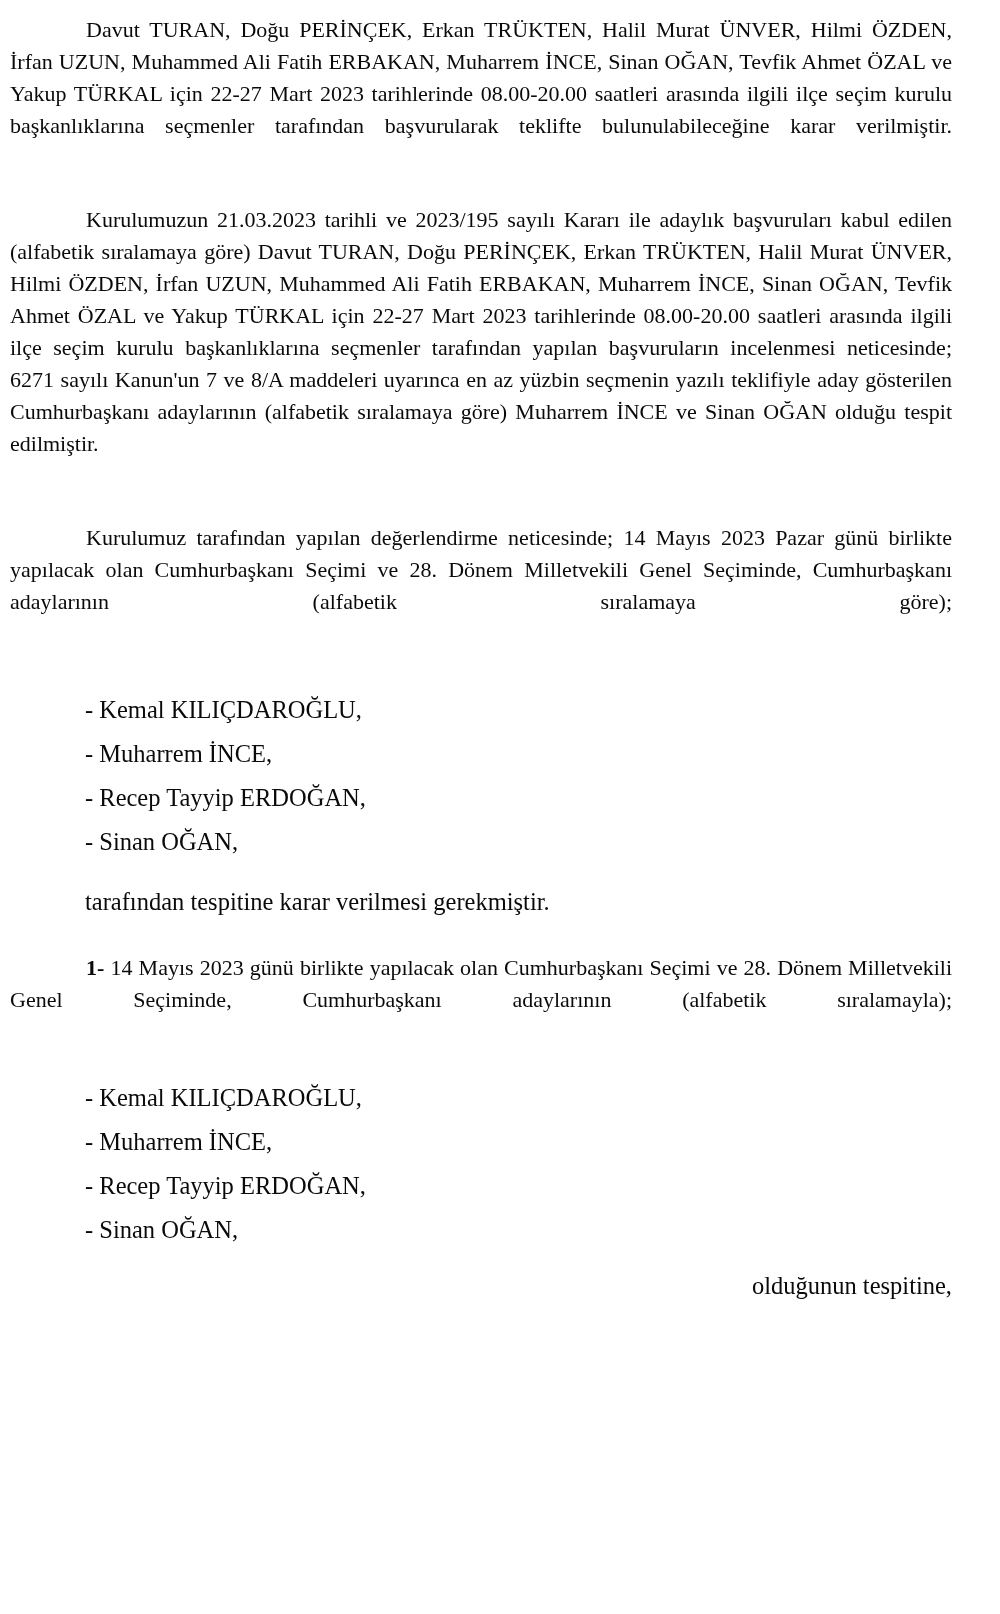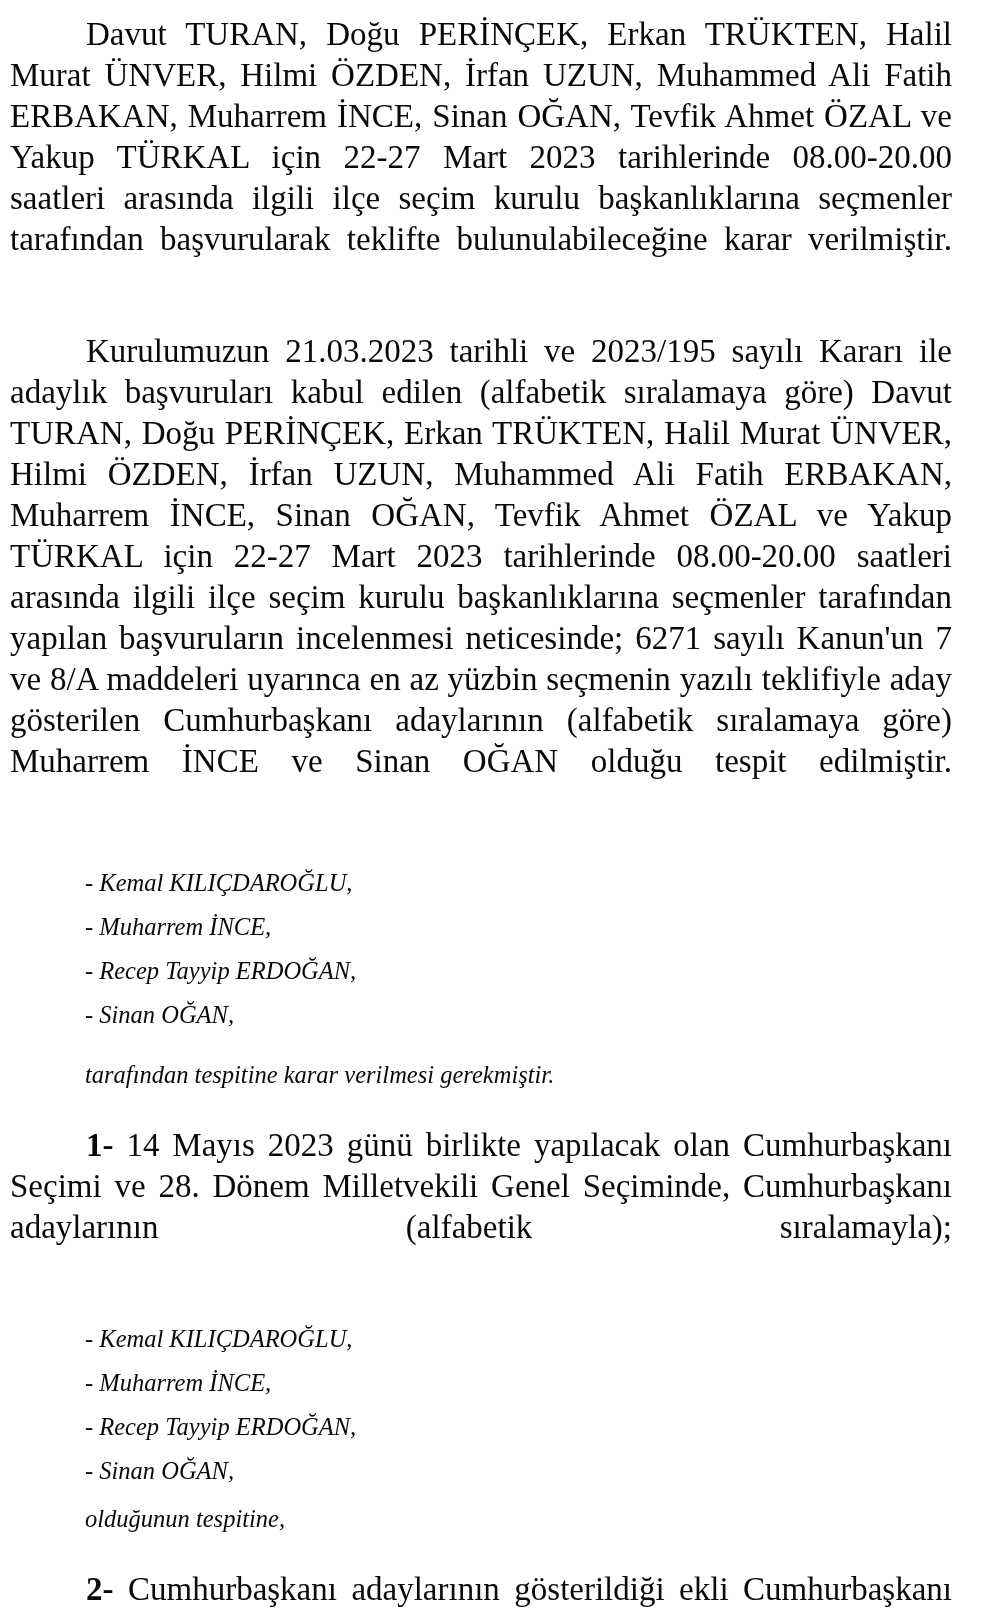--- a/index.html
+++ b/index.html
@@ -25,22 +25,22 @@
   }
   .body-col {
     position: absolute;
     left: 10px;
     top: 14px;
     width: 942px;
   }
   
   p.para {
     margin: 0 0 0 0;
-    font-size: 33px;
-    line-height: 41px;
+    font-size: 22px;
+    line-height: 32px;
     text-align: justify;
     text-justify: inter-word;
     text-indent: 76px;
     word-spacing: 0.5px;
     hyphens: none;
   }
   p.para.gap-lg {
     margin-top: 30px;
   }
   p.para.gap-sm {
@@ -54,21 +54,20 @@
   }
 
   
   .indent-line {
     margin: 0;
     padding-left: 75px;
     font-size: 24.5px;
     line-height: 32px;
     text-align: left;
     white-space: nowrap;
-    font-style: italic;
   }
   .bullet-item {
     margin-top: 12px;
   }
   .statement-line {
     margin-top: 24px;
   }
   .sonuc-line {
     margin-top: 26px;
   }
@@ -83,34 +82,34 @@
 </head>
 <body>
 
 <div class="page">
   <div class="body-col">
 
     <p class="para">Davut TURAN, Doğu PERİNÇEK, Erkan TRÜKTEN, Halil Murat ÜNVER, Hilmi ÖZDEN, İrfan UZUN, Muhammed Ali Fatih ERBAKAN, Muharrem İNCE, Sinan OĞAN, Tevfik Ahmet ÖZAL ve Yakup TÜRKAL için 22-27 Mart 2023 tarihlerinde 08.00-20.00 saatleri arasında ilgili ilçe seçim kurulu başkanlıklarına seçmenler tarafından başvurularak teklifte bulunulabileceğine karar verilmiştir.</p>
 
     <p class="para gap-lg">Kurulumuzun 21.03.2023 tarihli ve 2023/195 sayılı Kararı ile adaylık başvuruları kabul edilen (alfabetik sıralamaya göre) Davut TURAN, Doğu PERİNÇEK, Erkan TRÜKTEN, Halil Murat ÜNVER, Hilmi ÖZDEN, İrfan UZUN, Muhammed Ali Fatih ERBAKAN, Muharrem İNCE, Sinan OĞAN, Tevfik Ahmet ÖZAL ve Yakup TÜRKAL için 22-27 Mart 2023 tarihlerinde 08.00-20.00 saatleri arasında ilgili ilçe seçim kurulu başkanlıklarına seçmenler tarafından yapılan başvuruların incelenmesi neticesinde; 6271 sayılı Kanun'un 7 ve 8/A maddeleri uyarınca en az yüzbin seçmenin yazılı teklifiyle aday gösterilen Cumhurbaşkanı adaylarının (alfabetik sıralamaya göre) Muharrem İNCE ve Sinan OĞAN olduğu tespit edilmiştir.</p>
 
+    <p class="para gap-lg">Kurulumuz tarafından yapılan değerlendirme neticesinde; 14 Mayıs 2023 Pazar günü birlikte yapılacak olan Cumhurbaşkanı Seçimi ve 28. Dönem Milletvekili Genel Seçiminde, Cumhurbaşkanı adaylarının (alfabetik sıralamaya göre);</p>
 
     <p class="indent-line bullet-item" style="margin-top:44px;">- Kemal KILIÇDAROĞLU,</p>
     <p class="indent-line bullet-item">- Muharrem İNCE,</p>
     <p class="indent-line bullet-item">- Recep Tayyip ERDOĞAN,</p>
     <p class="indent-line bullet-item">- Sinan OĞAN,</p>
 
     <p class="indent-line statement-line" style="margin-top:28px;">tarafından tespitine karar verilmesi gerekmiştir.</p>
 
 
     <p class="para gap-sm" style="text-indent:0;"><span style="display:inline-block;width:76px;"></span><span class="num-label">1-</span><span> 14 Mayıs 2023 günü birlikte yapılacak olan Cumhurbaşkanı Seçimi ve 28. Dönem Milletvekili Genel Seçiminde, Cumhurbaşkanı adaylarının (alfabetik sıralamayla);</span></p>
 
     <p class="indent-line bullet-item" style="margin-top:34px;">- Kemal KILIÇDAROĞLU,</p>
     <p class="indent-line bullet-item">- Muharrem İNCE,</p>
     <p class="indent-line bullet-item">- Recep Tayyip ERDOĞAN,</p>
     <p class="indent-line bullet-item">- Sinan OĞAN,</p>
 
-    <p class="indent-line statement-line" style="margin-top:16px;">olduğunun tespitine,</p>
+    <p class="indent-line statement-line" style="margin-top:24px;text-align:right;">olduğunun tespitine,</p>
 
-    <p class="para gap-sm" style="text-indent:0;"><span style="display:inline-block;width:76px;"></span><span class="num-label">2-</span><span> Cumhurbaşkanı adaylarının gösterildiği ekli Cumhurbaşkanı Seçimi Geçici Aday Listesinin Karar metnine dâhil olduğuna,</span></p>
 
   </div>
 </div>
 
 </body></html>

